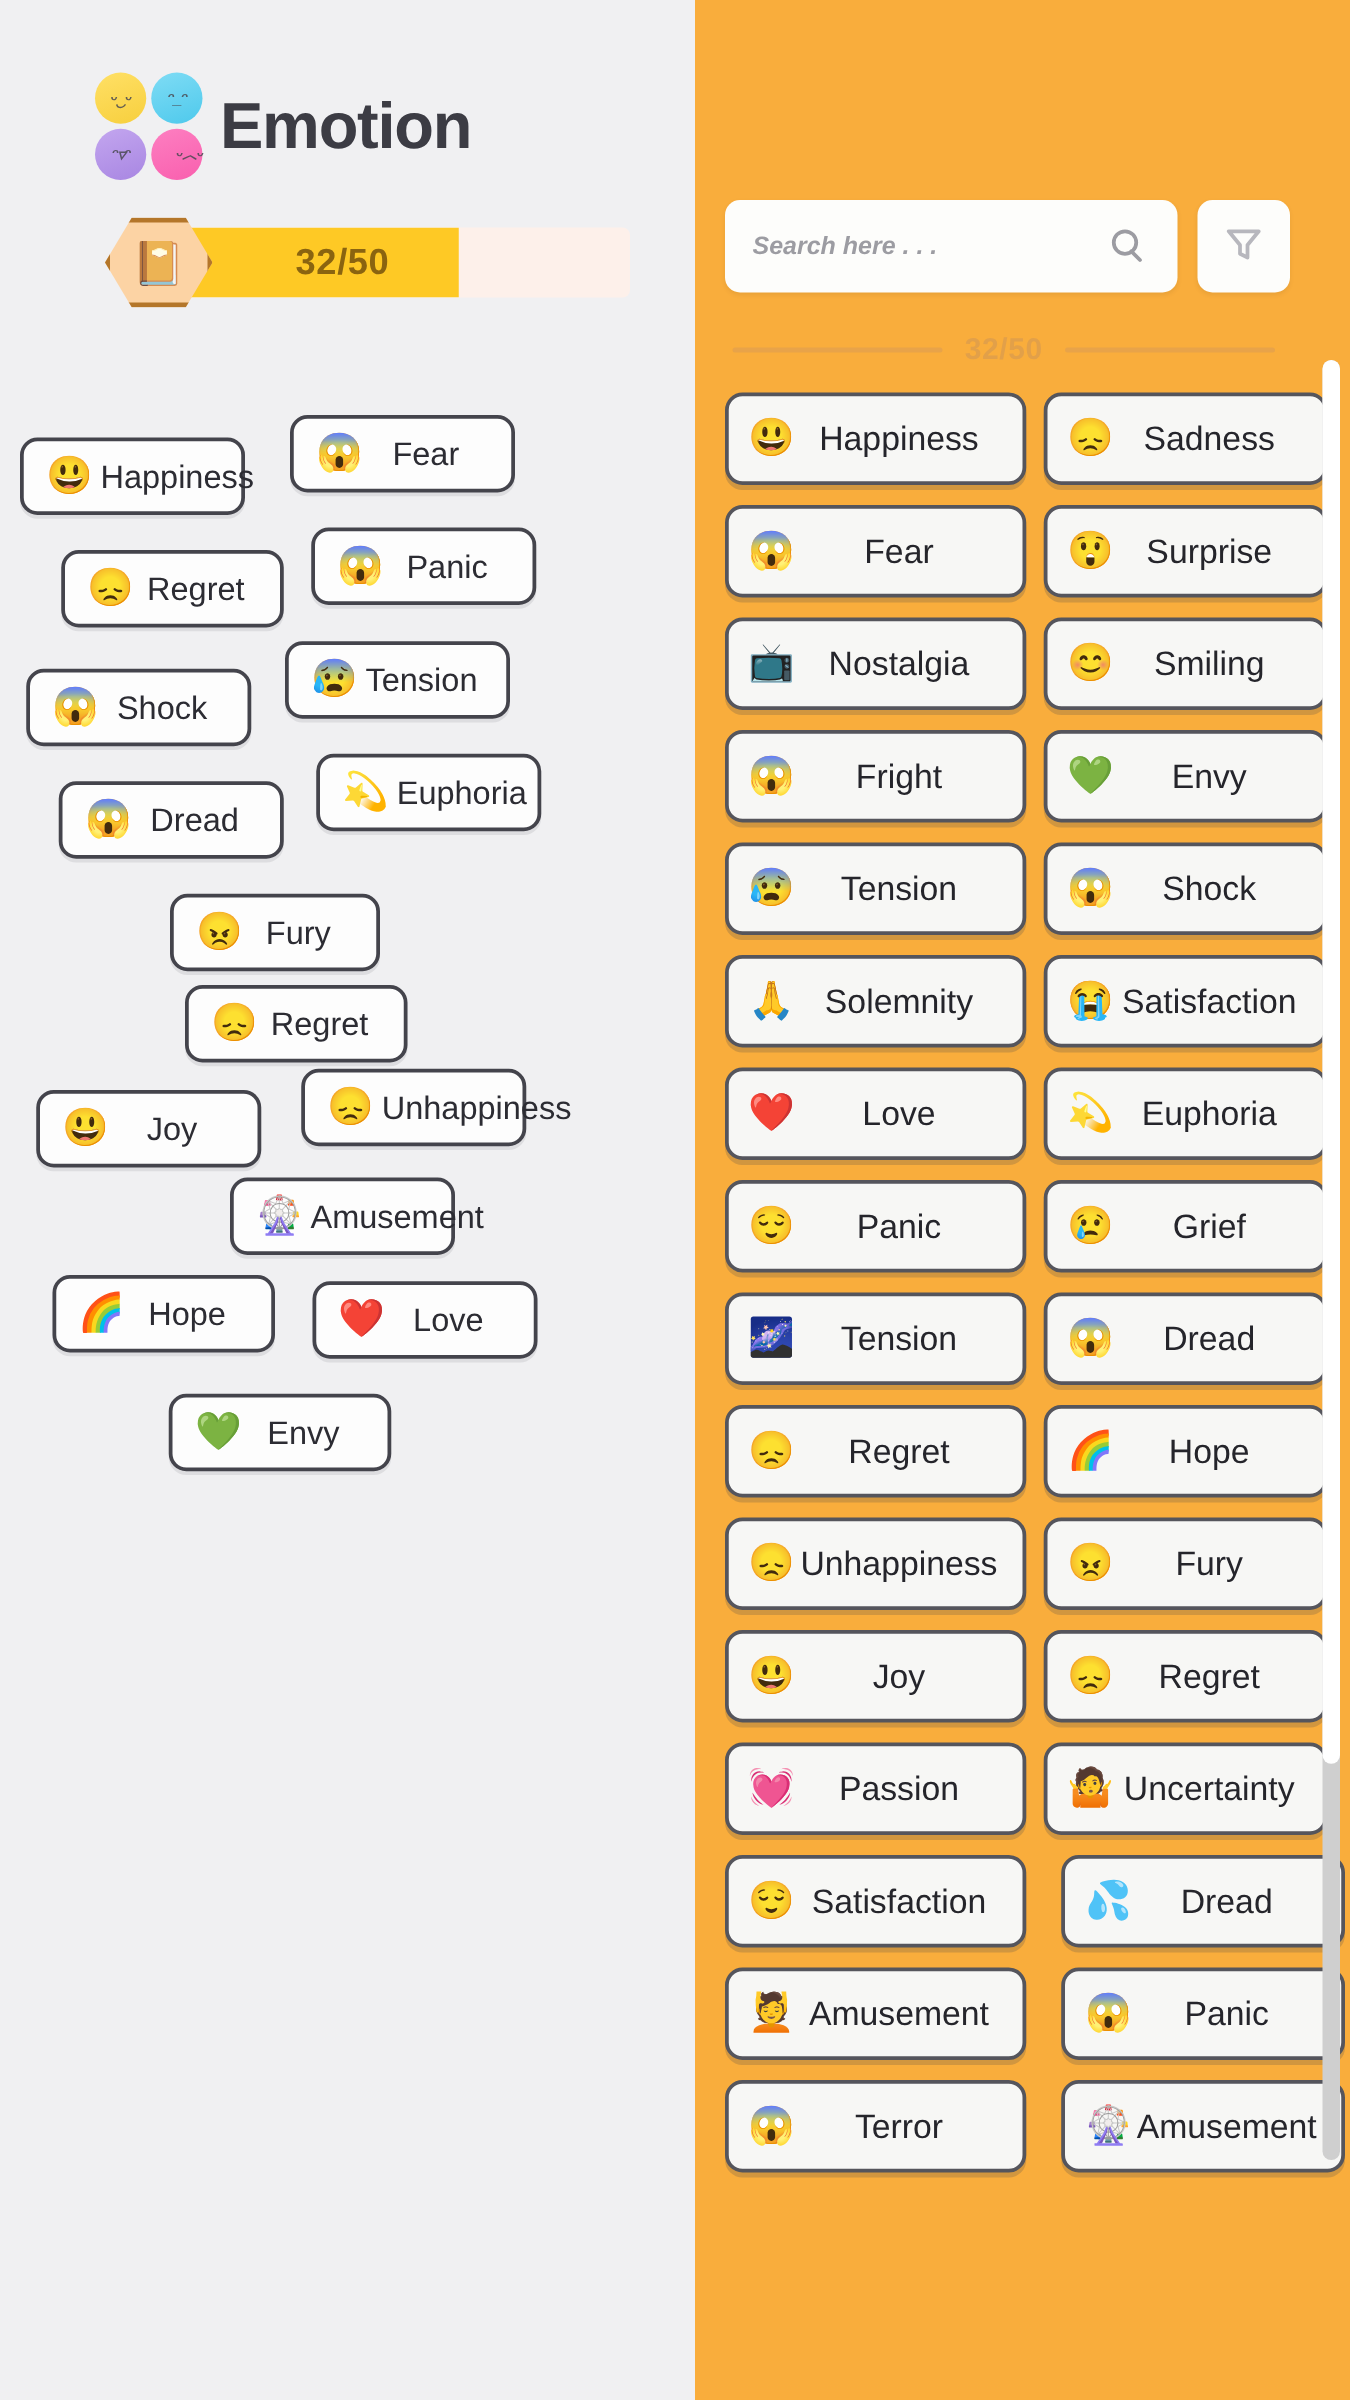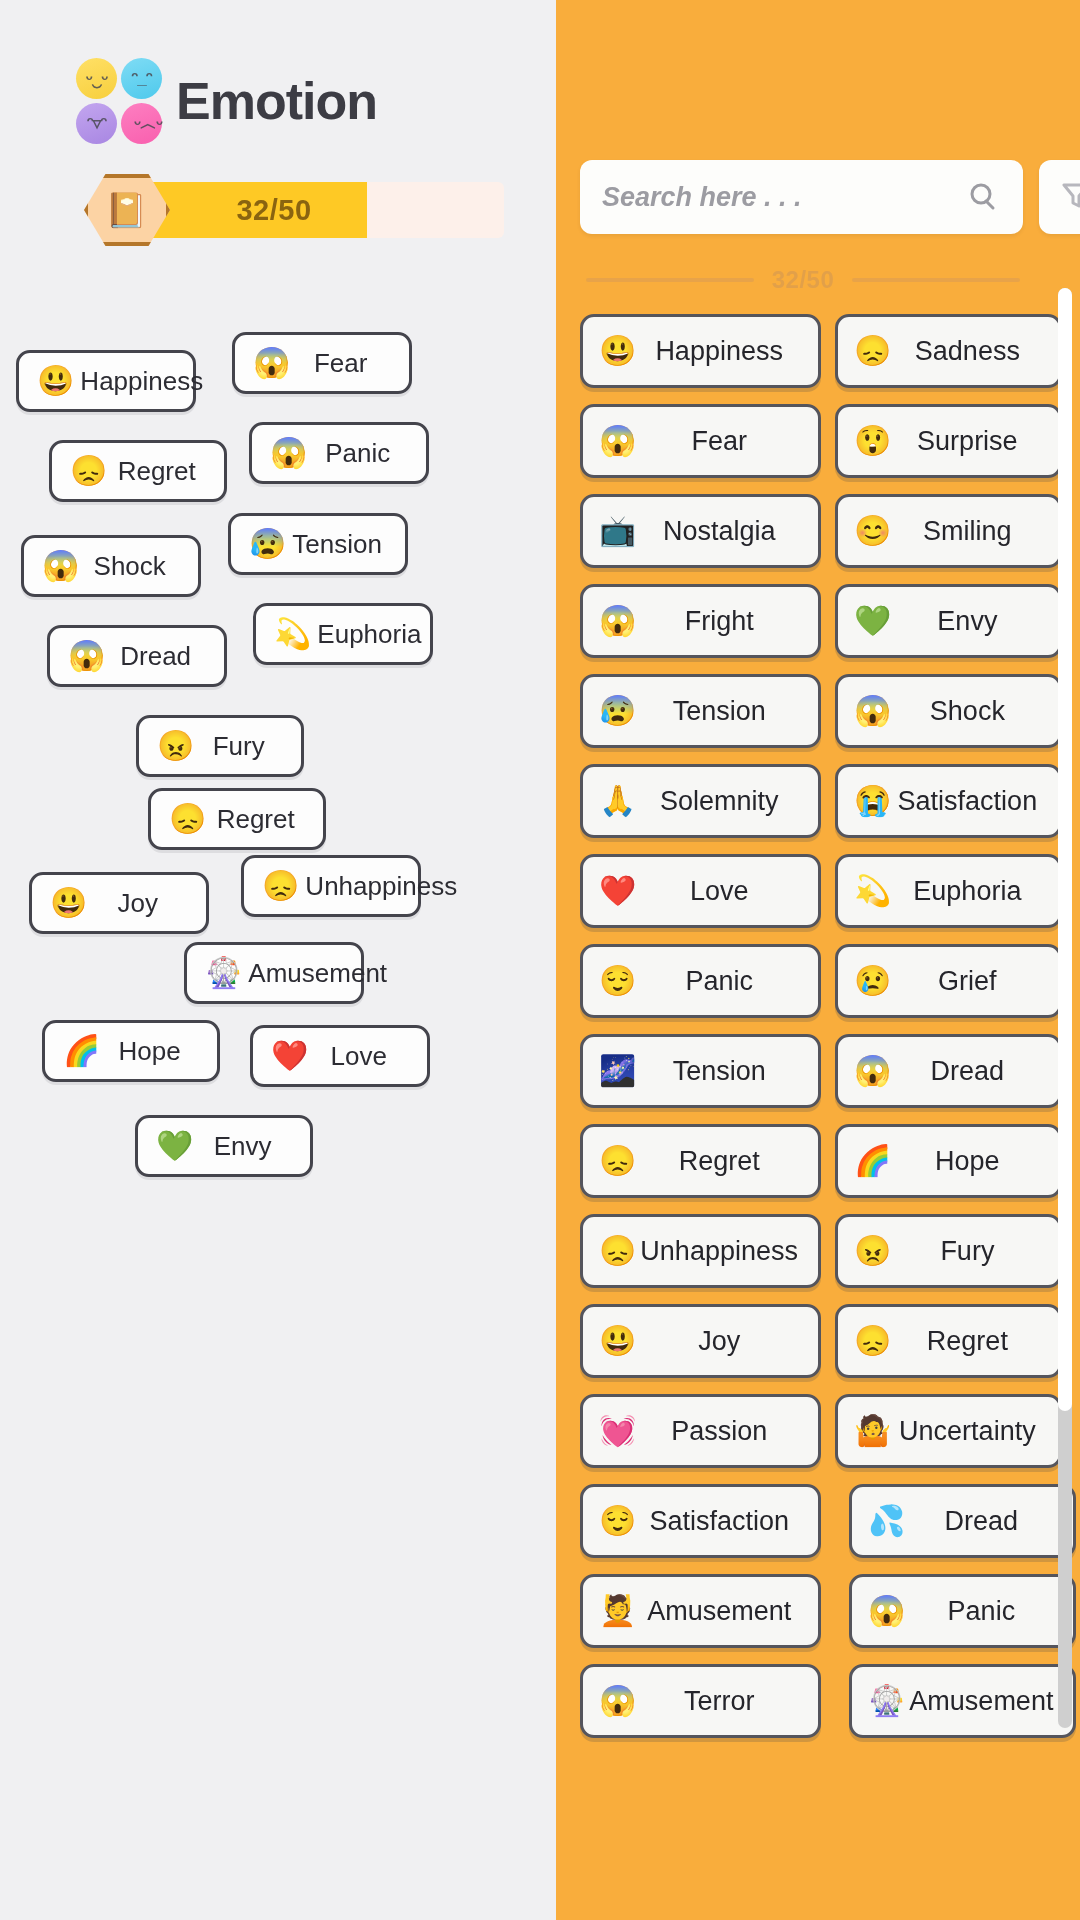--- a/index.html
+++ b/index.html
@@ -37,21 +37,21 @@
     border-radius: 50%;
     position: relative;
     display: flex; align-items: center; justify-content: center;
     font-size: 15px; color: #4a4a52; font-weight: 700;
     line-height: 1;
   }
   .logo-face.f1 { background: linear-gradient(160deg,#ffe066,#f7cf3d); }
   .logo-face.f2 { background: linear-gradient(160deg,#7fdcf5,#4ec9ec); }
   .logo-face.f3 { background: linear-gradient(160deg,#c3a6ef,#a886e2); }
   .logo-face.f4 { background: linear-gradient(160deg,#fd7fc1,#f95fae); justify-content: flex-end; }
-  .logo-face span { font-size: 17px; letter-spacing: -1px; opacity: .85; }
+  .logo-face span { font-size: 13px; letter-spacing: -1px; opacity: .85; font-style: italic; }
 
   #app-title {
     font-size: 52px;
     font-weight: 700;
     color: #3c3c44;
     letter-spacing: -1px;
     line-height: 1;
   }
 
   
@@ -138,21 +138,21 @@
     background: #fdfdfb;
     border-radius: 12px;
     display: flex; align-items: center;
     padding: 0 22px;
     box-shadow: 0 2px 4px rgba(0,0,0,.07);
   }
   #search-input {
     flex: 1;
     border: none; outline: none; background: transparent;
     font-family: "Liberation Sans", sans-serif;
-    font-size: 27px;
+    font-size: 20px;
     font-style: italic;
     font-weight: 700;
     color: #4c1d95;
   }
   #search-input::placeholder { color: #9c9ca2; opacity: 1; }
   #search-icon svg { display: block; }
   #filter-button {
     width: 74px; height: 74px;
     background: #fdfdfb;
     border-radius: 12px;

